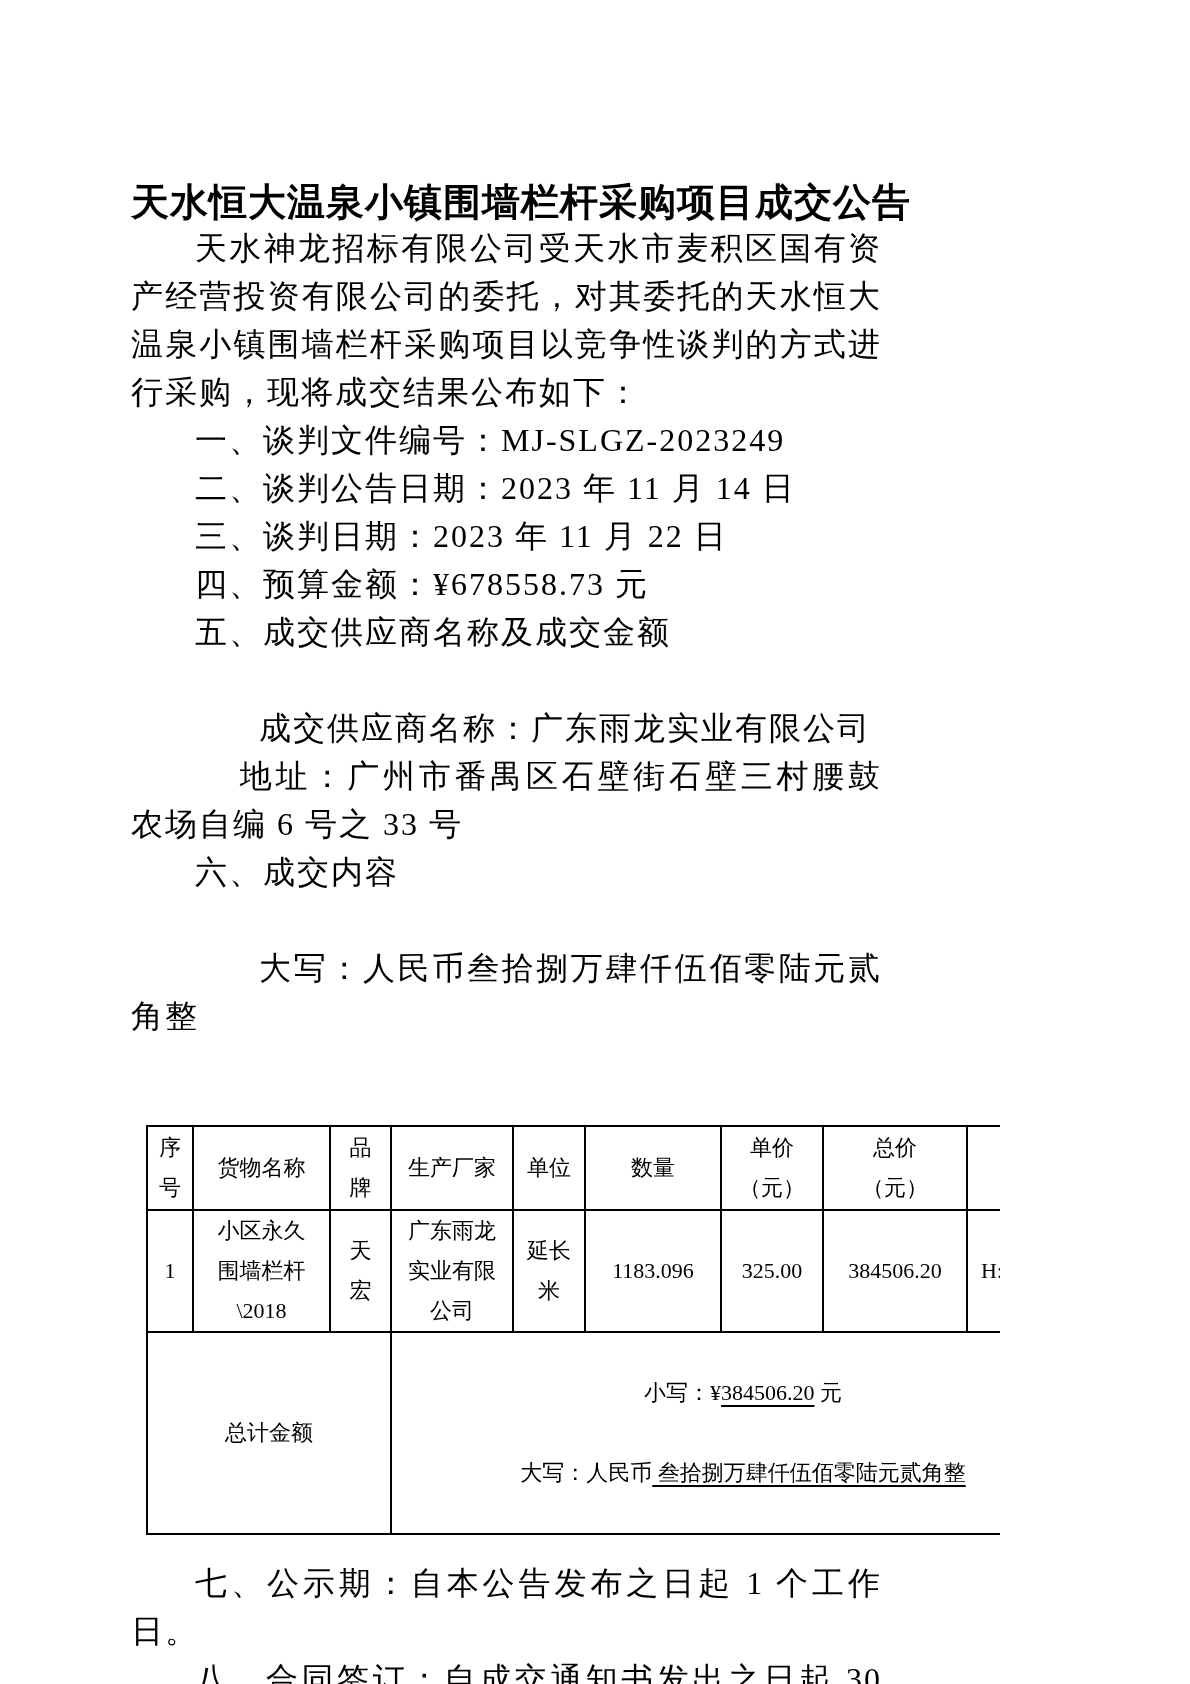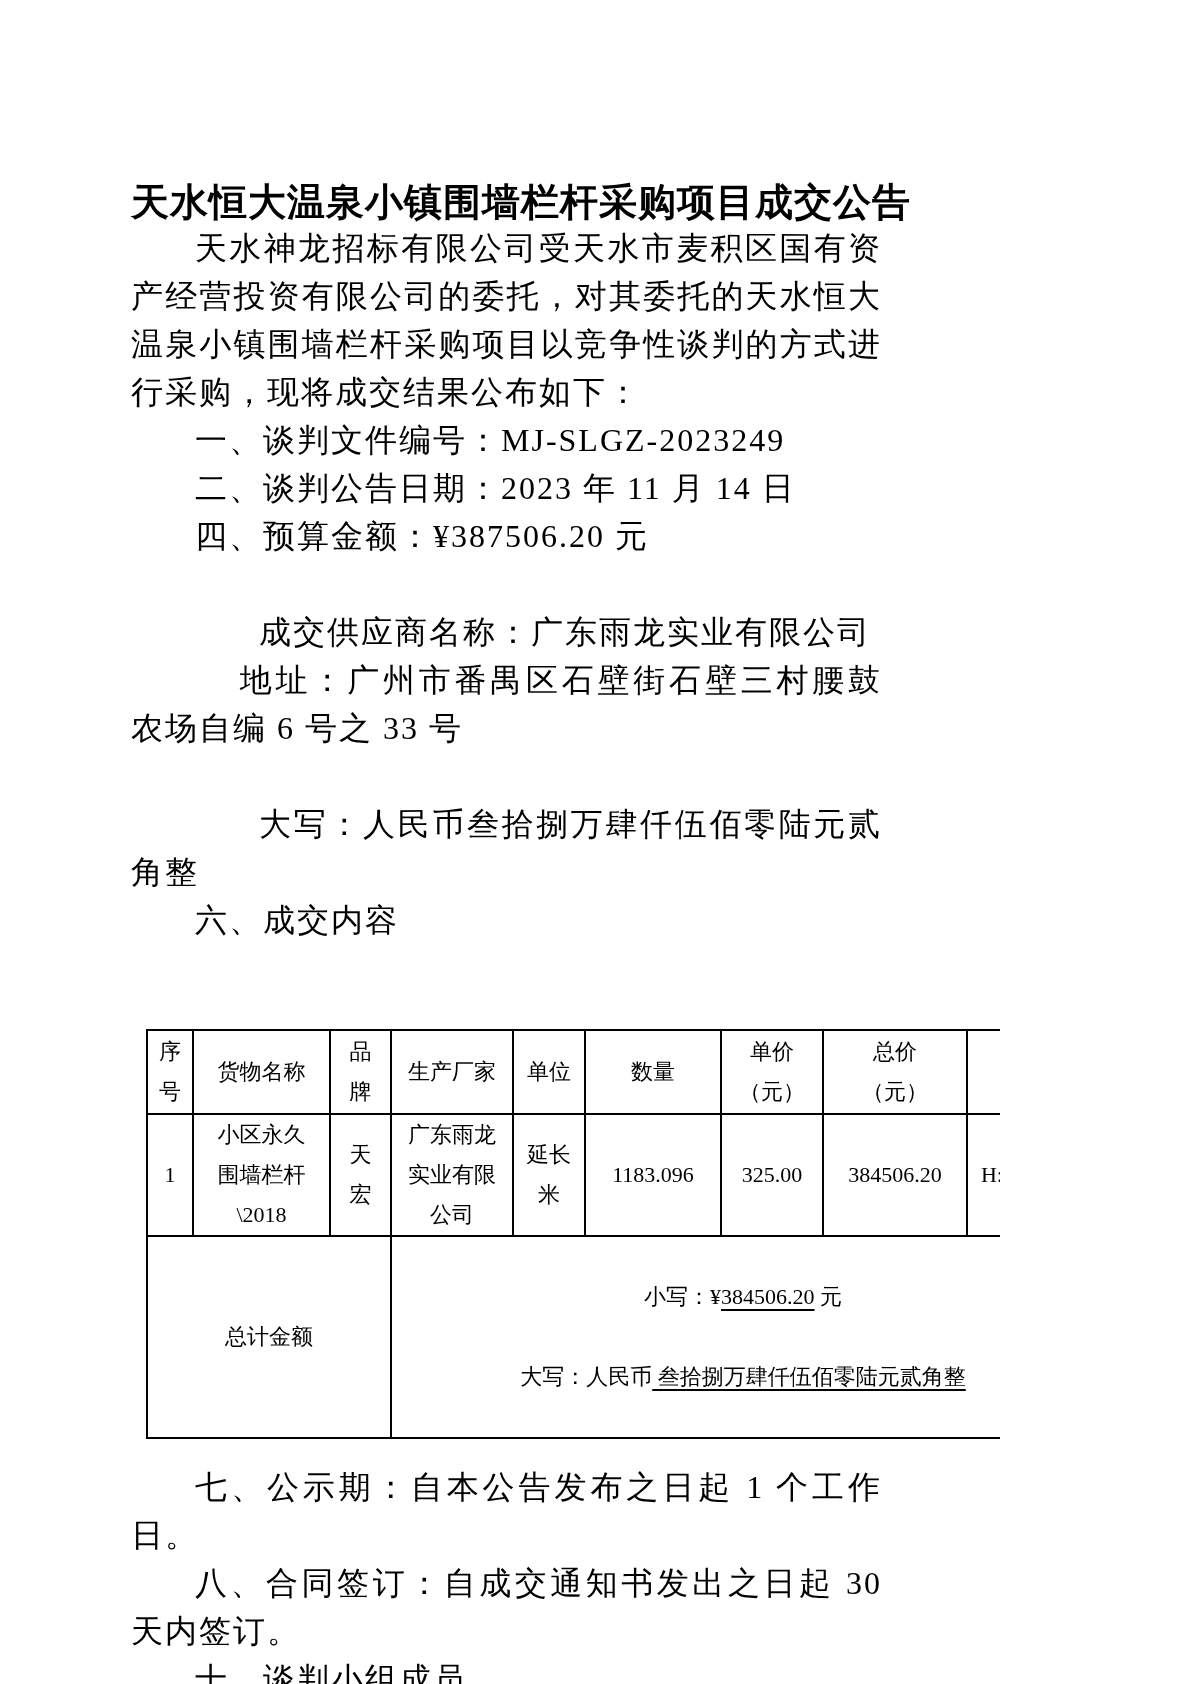--- a/index.html
+++ b/index.html
@@ -77,27 +77,29 @@
 <body>
 
 <div class="page">
 
   <h1 class="doc-title">天水恒大温泉小镇围墙栏杆采购项目成交公告</h1>
 
   <p class="para intro indent2">天水神龙招标有限公司受天水市麦积区国有资产经营投资有限公司的委托，对其委托的天水恒大温泉小镇围墙栏杆采购项目以竞争性谈判的方式进行采购，现将成交结果公布如下：</p>
 
   <p class="para indent2">一、谈判文件编号：MJ-SLGZ-2023249</p>
   <p class="para indent2">二、谈判公告日期：2023 年 11 月 14 日</p>
-  <p class="para indent2">四、预算金额：¥387506.20 元</p>
+  <p class="para indent2">三、谈判日期：2023 年 11 月 22 日</p>
+  <p class="para indent2">四、预算金额：¥678558.73 元</p>
+  <p class="para indent2">五、成交供应商名称及成交金额</p>
 
   <p class="para indent4">成交供应商名称：广东雨龙实业有限公司</p>
   <p class="para indent34">地址：广州市番禺区石壁街石壁三村腰鼓农场自编 6 号之 33 号</p>
+  <p class="para indent2">六、成交内容</p>
+
   <p class="para indent4">大写：人民币叁拾捌万肆仟伍佰零陆元贰角整</p>
-
-  <p class="para indent2">六、成交内容</p>
 
   <table class="deal-table">
     <colgroup>
       <col style="width:46px">
       <col style="width:137px">
       <col style="width:61px">
       <col style="width:122px">
       <col style="width:72px">
       <col style="width:136px">
       <col style="width:102px">

